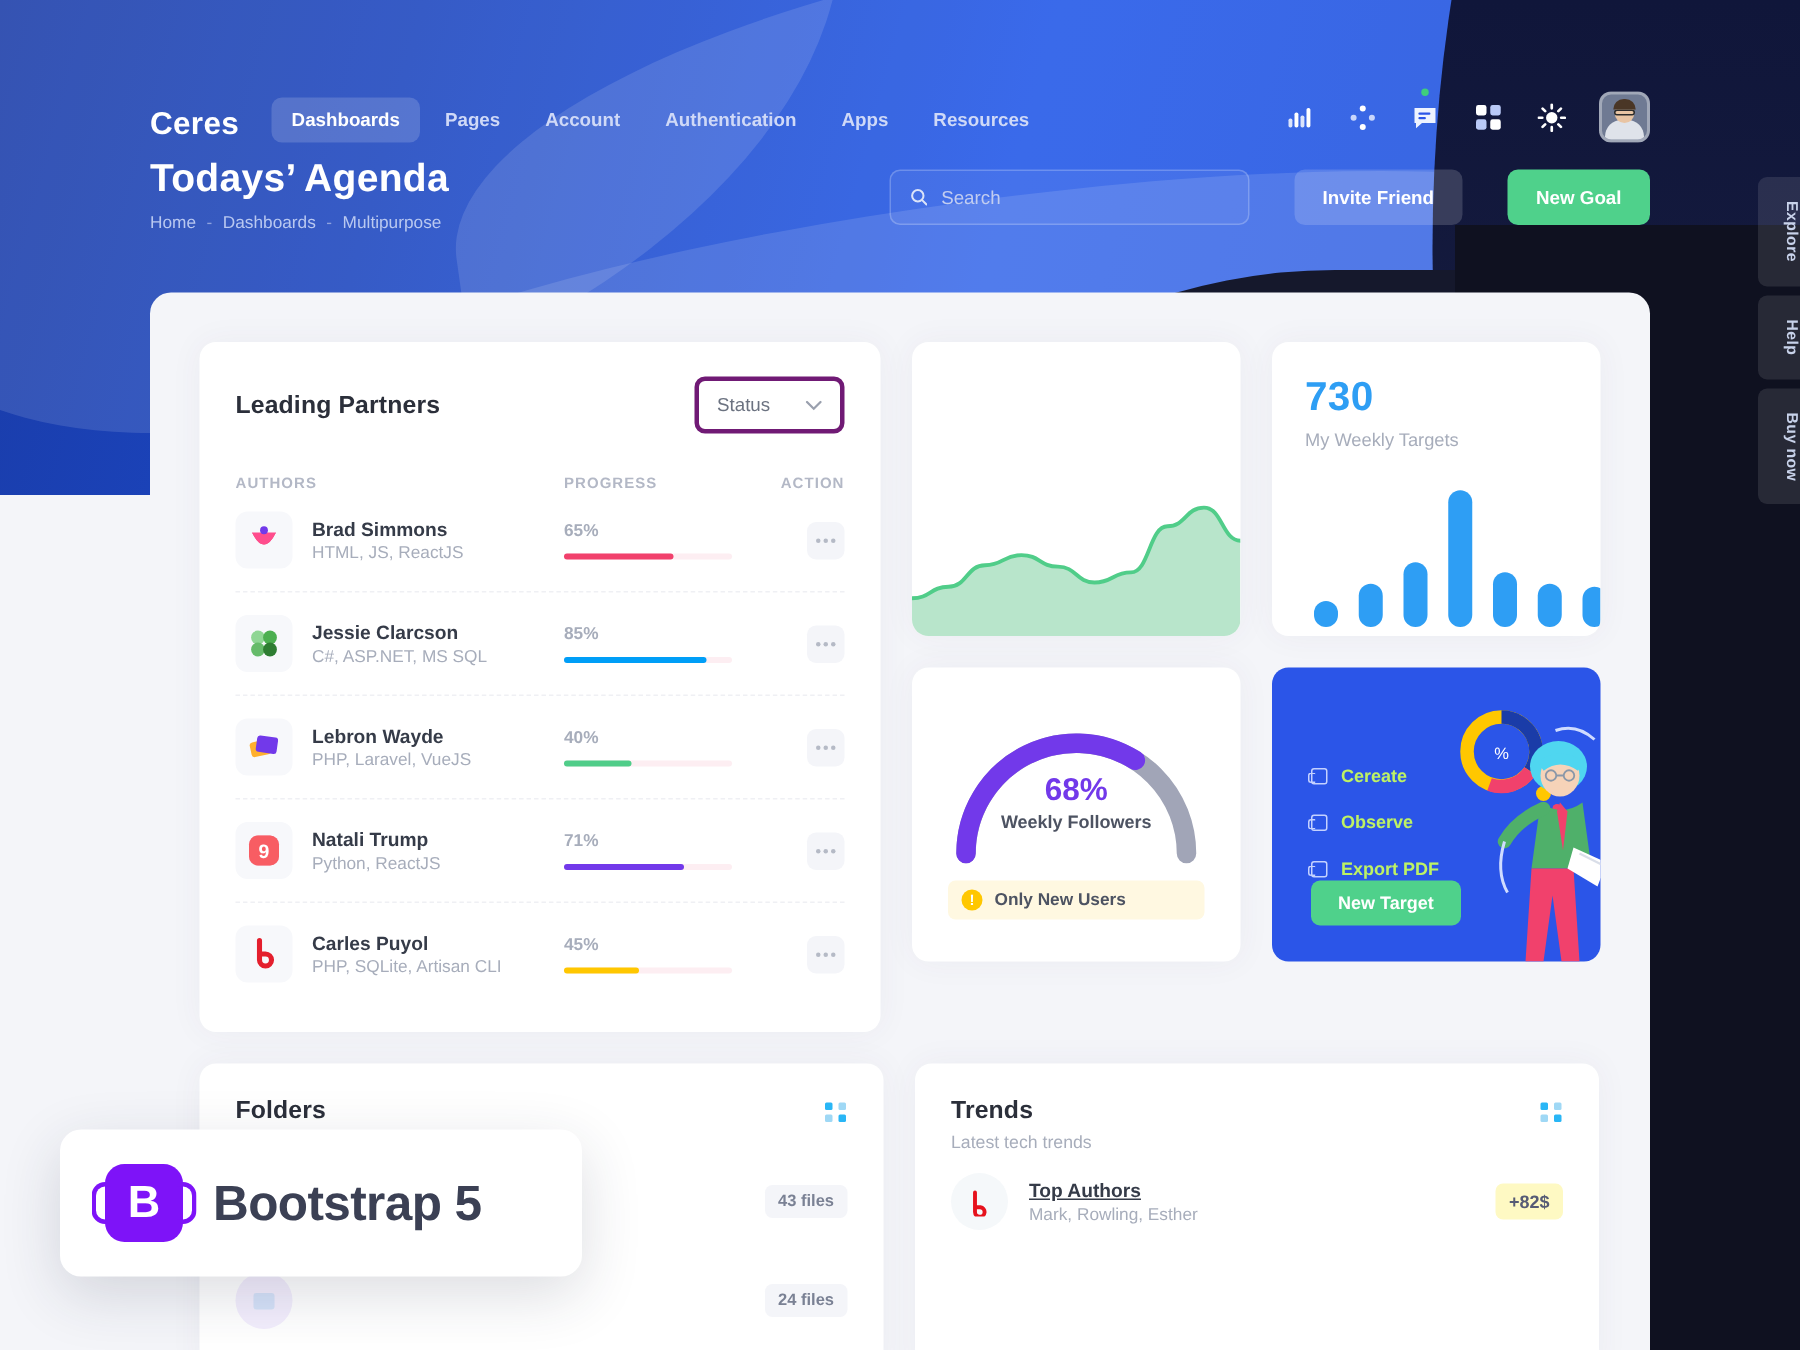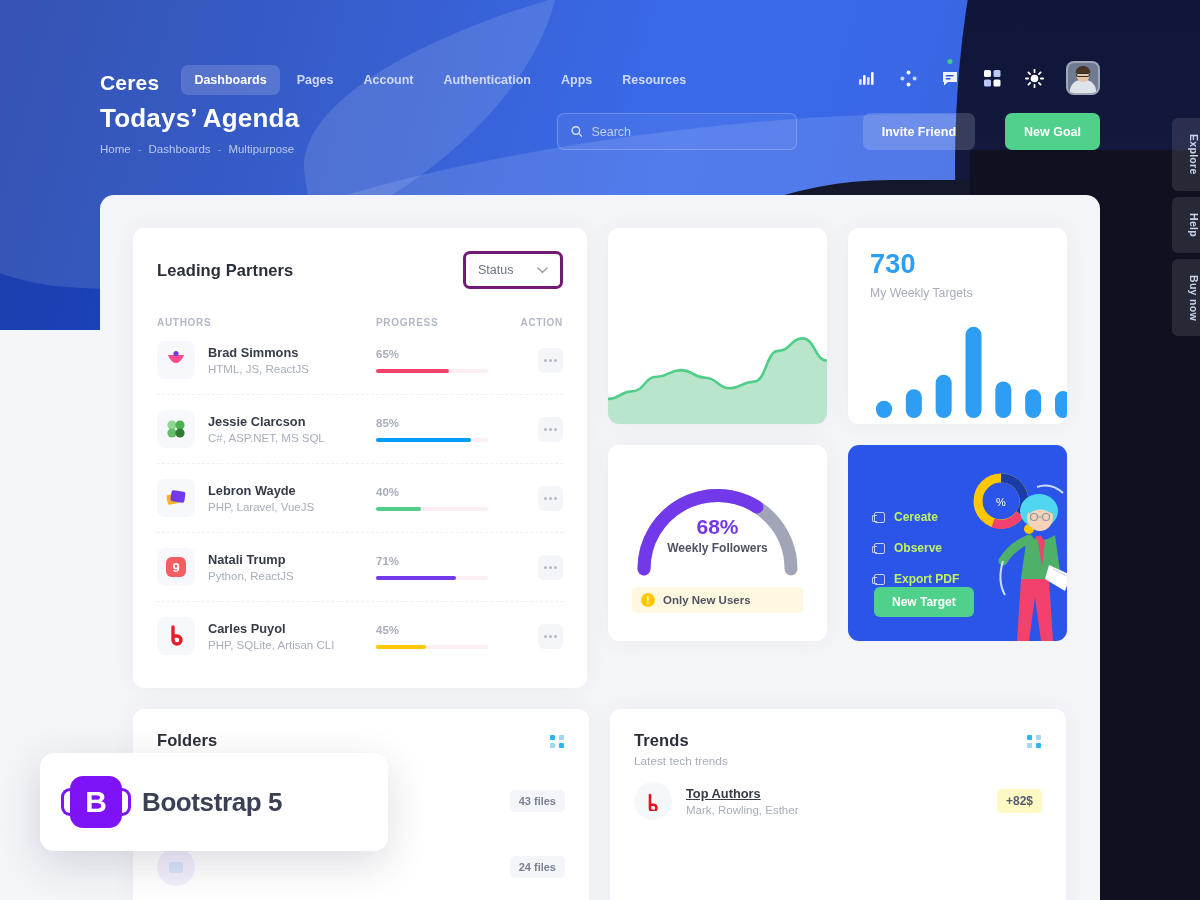--- a/index.html
+++ b/index.html
@@ -87,21 +87,21 @@
   .search-box input {
     background:transparent; border:none; outline:none; color:#fff; font-size:12.5px;
     font-family:"Liberation Sans",sans-serif; width:100%;
   }
   .search-box input::placeholder { color:#c2cdf0; }
   .btn {
     height:37px; padding:0 19px; border-radius:7px; border:none; cursor:pointer;
     font-size:12.5px; font-weight:600; font-family:"Liberation Sans",sans-serif;
     display:flex; align-items:center; justify-content:center; white-space:nowrap;
   }
-  .btn-invite { background:rgba(255,255,255,.16); color:#ffffff;margin-left:36px; }
+  .btn-invite { background:rgba(255,255,255,.16); color:#ffffff; }
   .btn-goal { background:#4fd18b; color:#ffffff; }
 
   
   .side-tabs { position:absolute; right:0; top:118px; z-index:9; display:flex; flex-direction:column; gap:6px; }
   .side-tab {
     width:28px; padding:16px 0; background:rgba(255,255,255,.10);
     border-radius:6px 0 0 6px; color:#c8d2ea; font-size:10.5px; font-weight:600;
     writing-mode:vertical-rl; text-align:center; cursor:pointer; letter-spacing:.3px;
   }
 
@@ -207,21 +207,21 @@
   .bs-logo {
     width:52px;height:52px;background:#7e13f8;border-radius:13px;
     display:flex;align-items:center;justify-content:center;position:relative;
   }
   .bs-logo:before,.bs-logo:after{
     content:""; position:absolute; width:10px;height:22px;border:3px solid #7e13f8;
   }
   .bs-logo:before{ left:-9px; border-right:none; border-radius:9px 0 0 9px; }
   .bs-logo:after{ right:-9px; border-left:none; border-radius:0 9px 9px 0; }
   .bs-b { color:#fff; font-size:30px; font-weight:700; line-height:1; z-index:2; }
-  .bs-title { font-size:26px; font-weight:700; color:#3b4054; letter-spacing:-.4px; }
+  .bs-title { font-size:33px; font-weight:700; color:#3b4054; letter-spacing:-.4px; }
 </style>
 </head>
 <body>
 
 <div id="root">
 
   <div class="hero">
     <div class="wave w1"></div>
     <div class="wave w2"></div>
     <div class="wave w3"></div>

